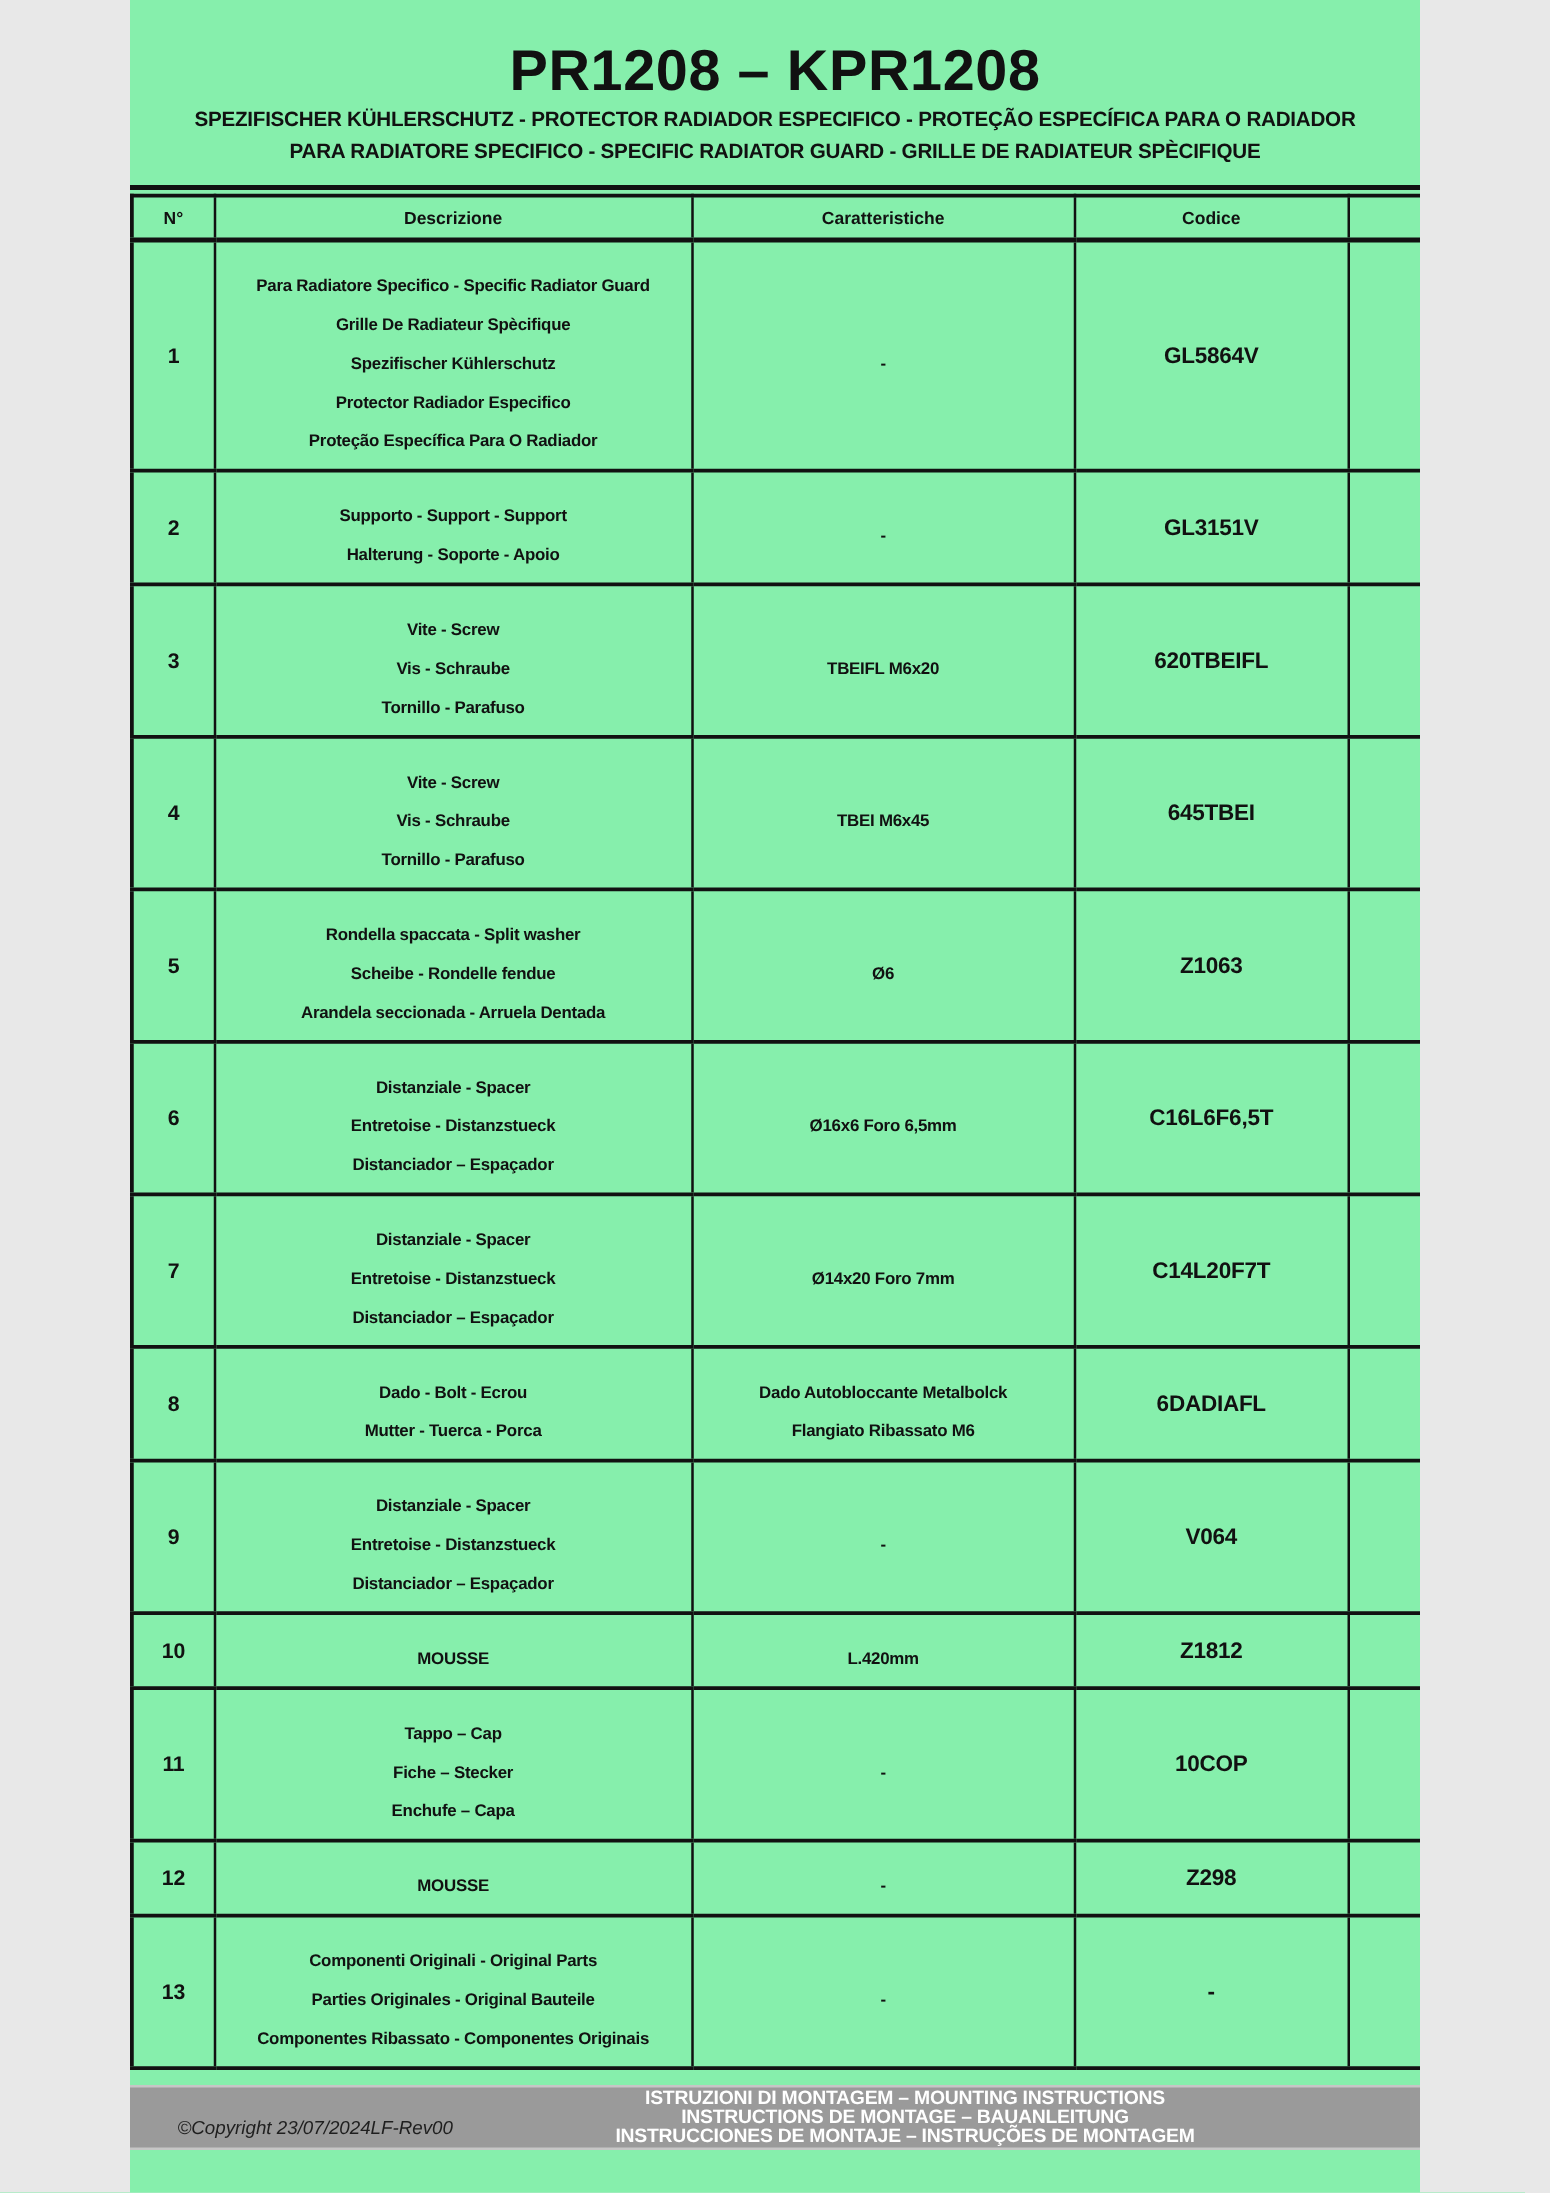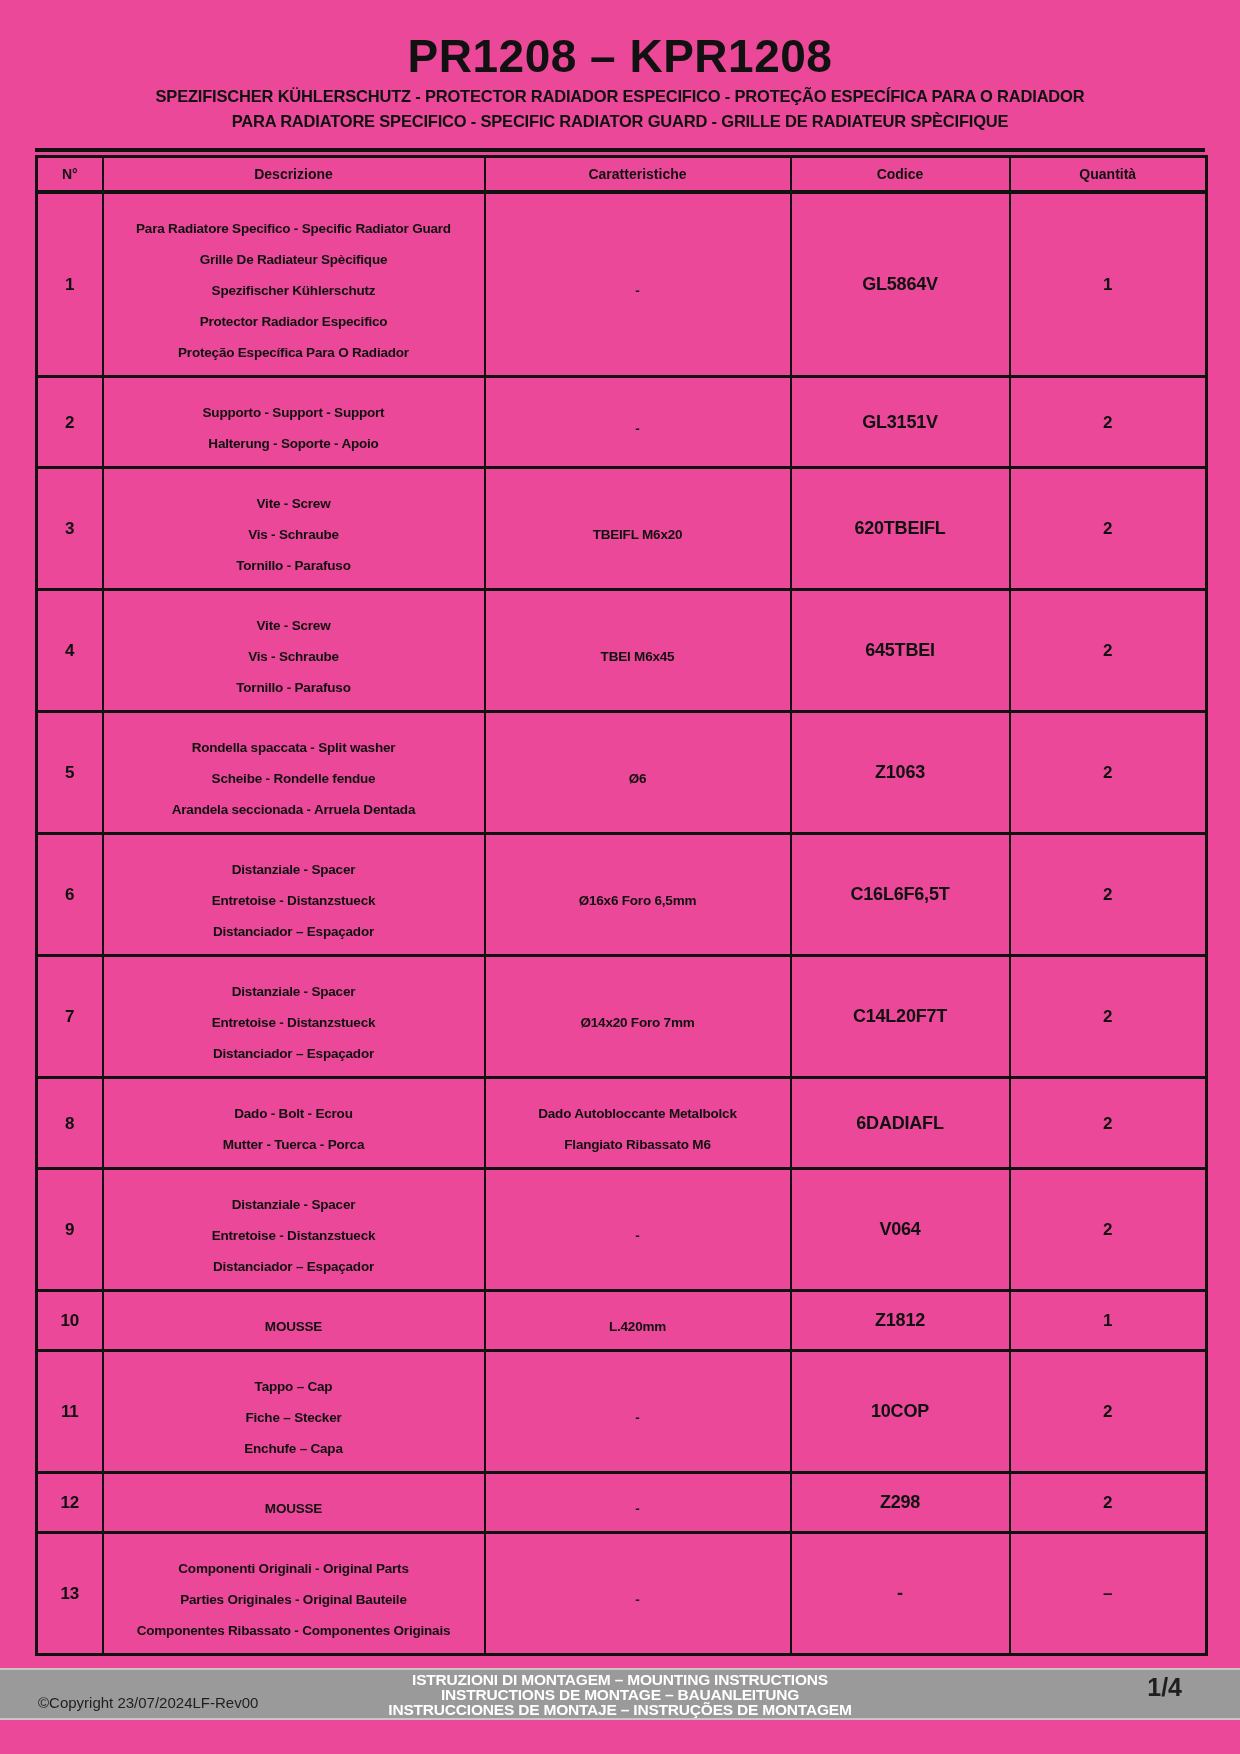--- a/index.html
+++ b/index.html
@@ -1,19 +1,19 @@
 <!DOCTYPE html>
 <html><head>
 <meta charset="utf-8">
 <style>
   * { margin:0; padding:0; box-sizing:border-box; }
   body { background:#e8e8e8; font-family:"Liberation Sans", sans-serif; }
   .page {
-    position:relative; width:1240px; height:1754px; margin:0 auto;
-    background:#ec4899; color:#111; overflow:hidden;
+    position:relative; width:1032px; height:1754px; margin:0 auto;
+    background:#86efac; color:#111; overflow:hidden;
   }
   .title {
     margin-top:30px; text-align:center;
     font-size:46px; line-height:52px; font-weight:bold; letter-spacing:0.5px;
   }
   .subtitle {
     margin-top:4px; text-align:center;
     font-size:16.5px; line-height:21px; font-weight:bold; letter-spacing:-0.2px;
   }
   .table-wrap {
@@ -38,21 +38,21 @@
   .c-n  { font-size:17px; }
   .c-code { font-size:18px; }
   .c-qty { font-size:17px; }
   .footer {
     position:absolute; left:0; top:1668px; width:1240px; height:52px;
     background:#9a9a9a;
     border-top:2px solid #c6c6c6; border-bottom:2px solid #c6c6c6;
   }
   .copyright {
     position:absolute; left:38px; bottom:7px;
-    font-size:15px; color:#1f1f1f;
+    font-size:15px; font-style:italic; color:#1f1f1f;
   }
   .footer-center {
     position:absolute; left:50%; top:50%; transform:translate(-50%,-50%);
     text-align:center; color:#ffffff; font-weight:bold;
     font-size:15.5px; line-height:15px; letter-spacing:-0.2px;
     white-space:nowrap;
   }
   .page-number {
     position:absolute; right:58px; bottom:16px;
     font-size:25px; font-weight:bold; color:#1f1f1f;

